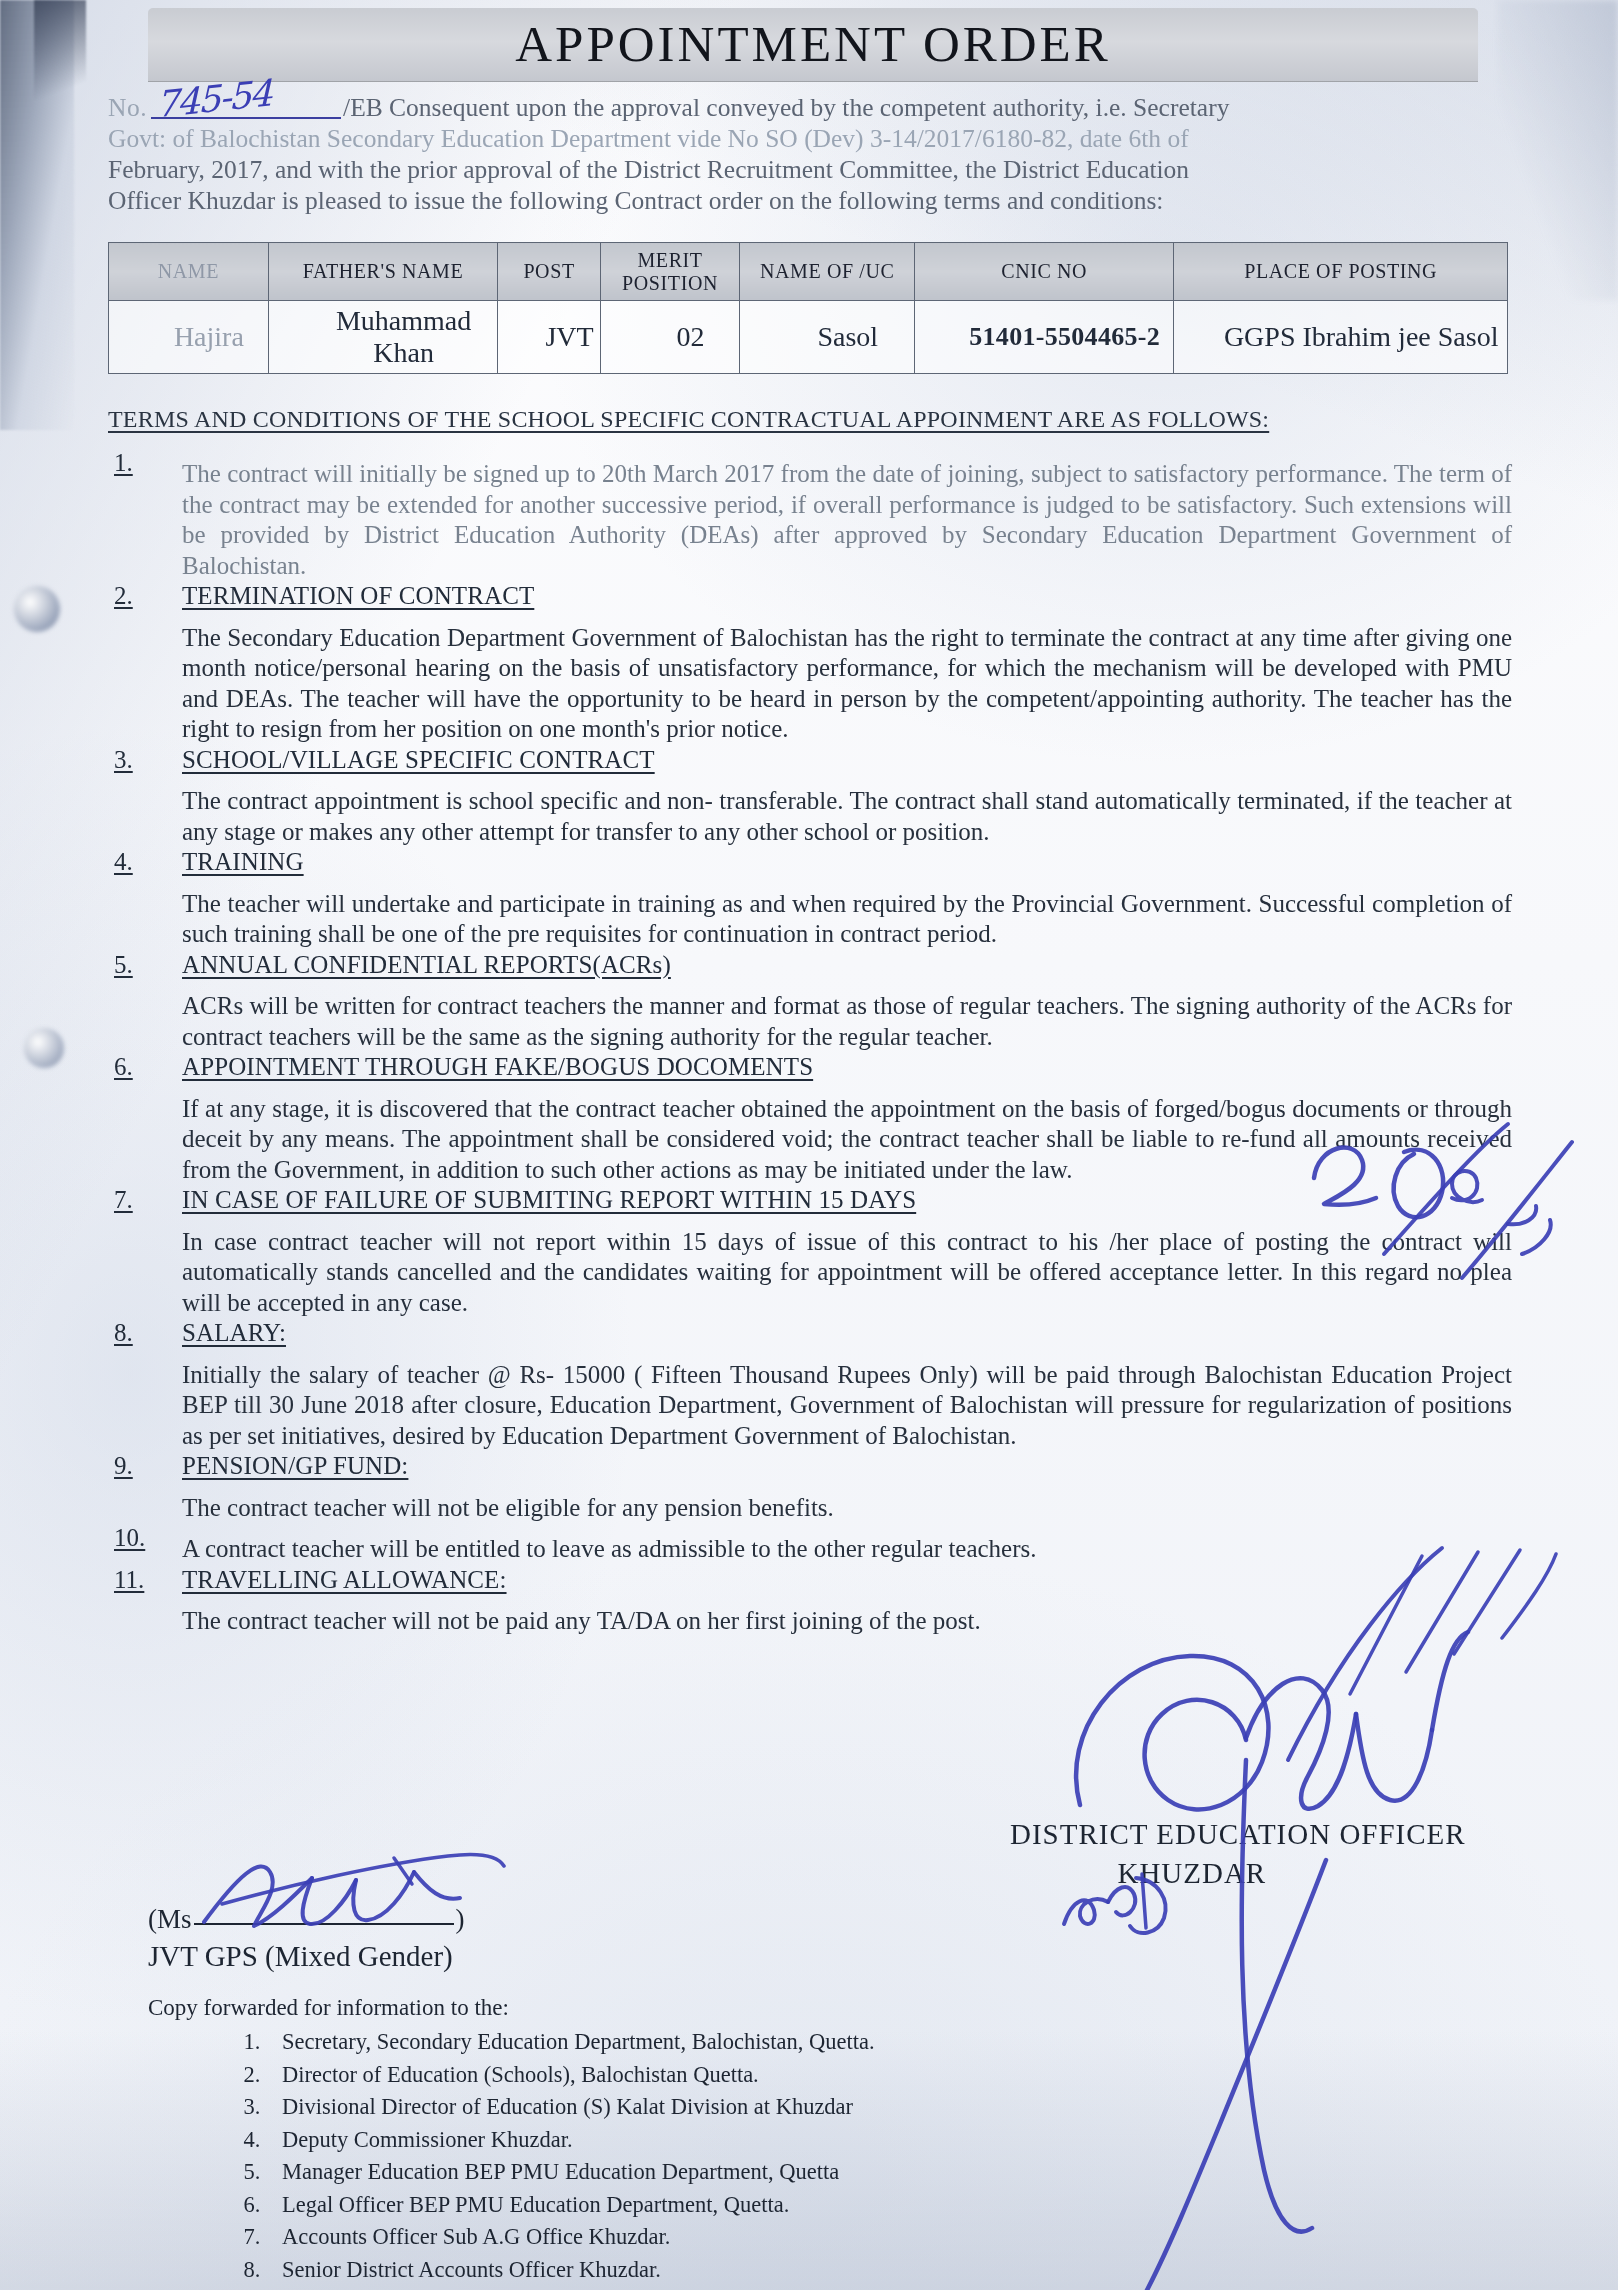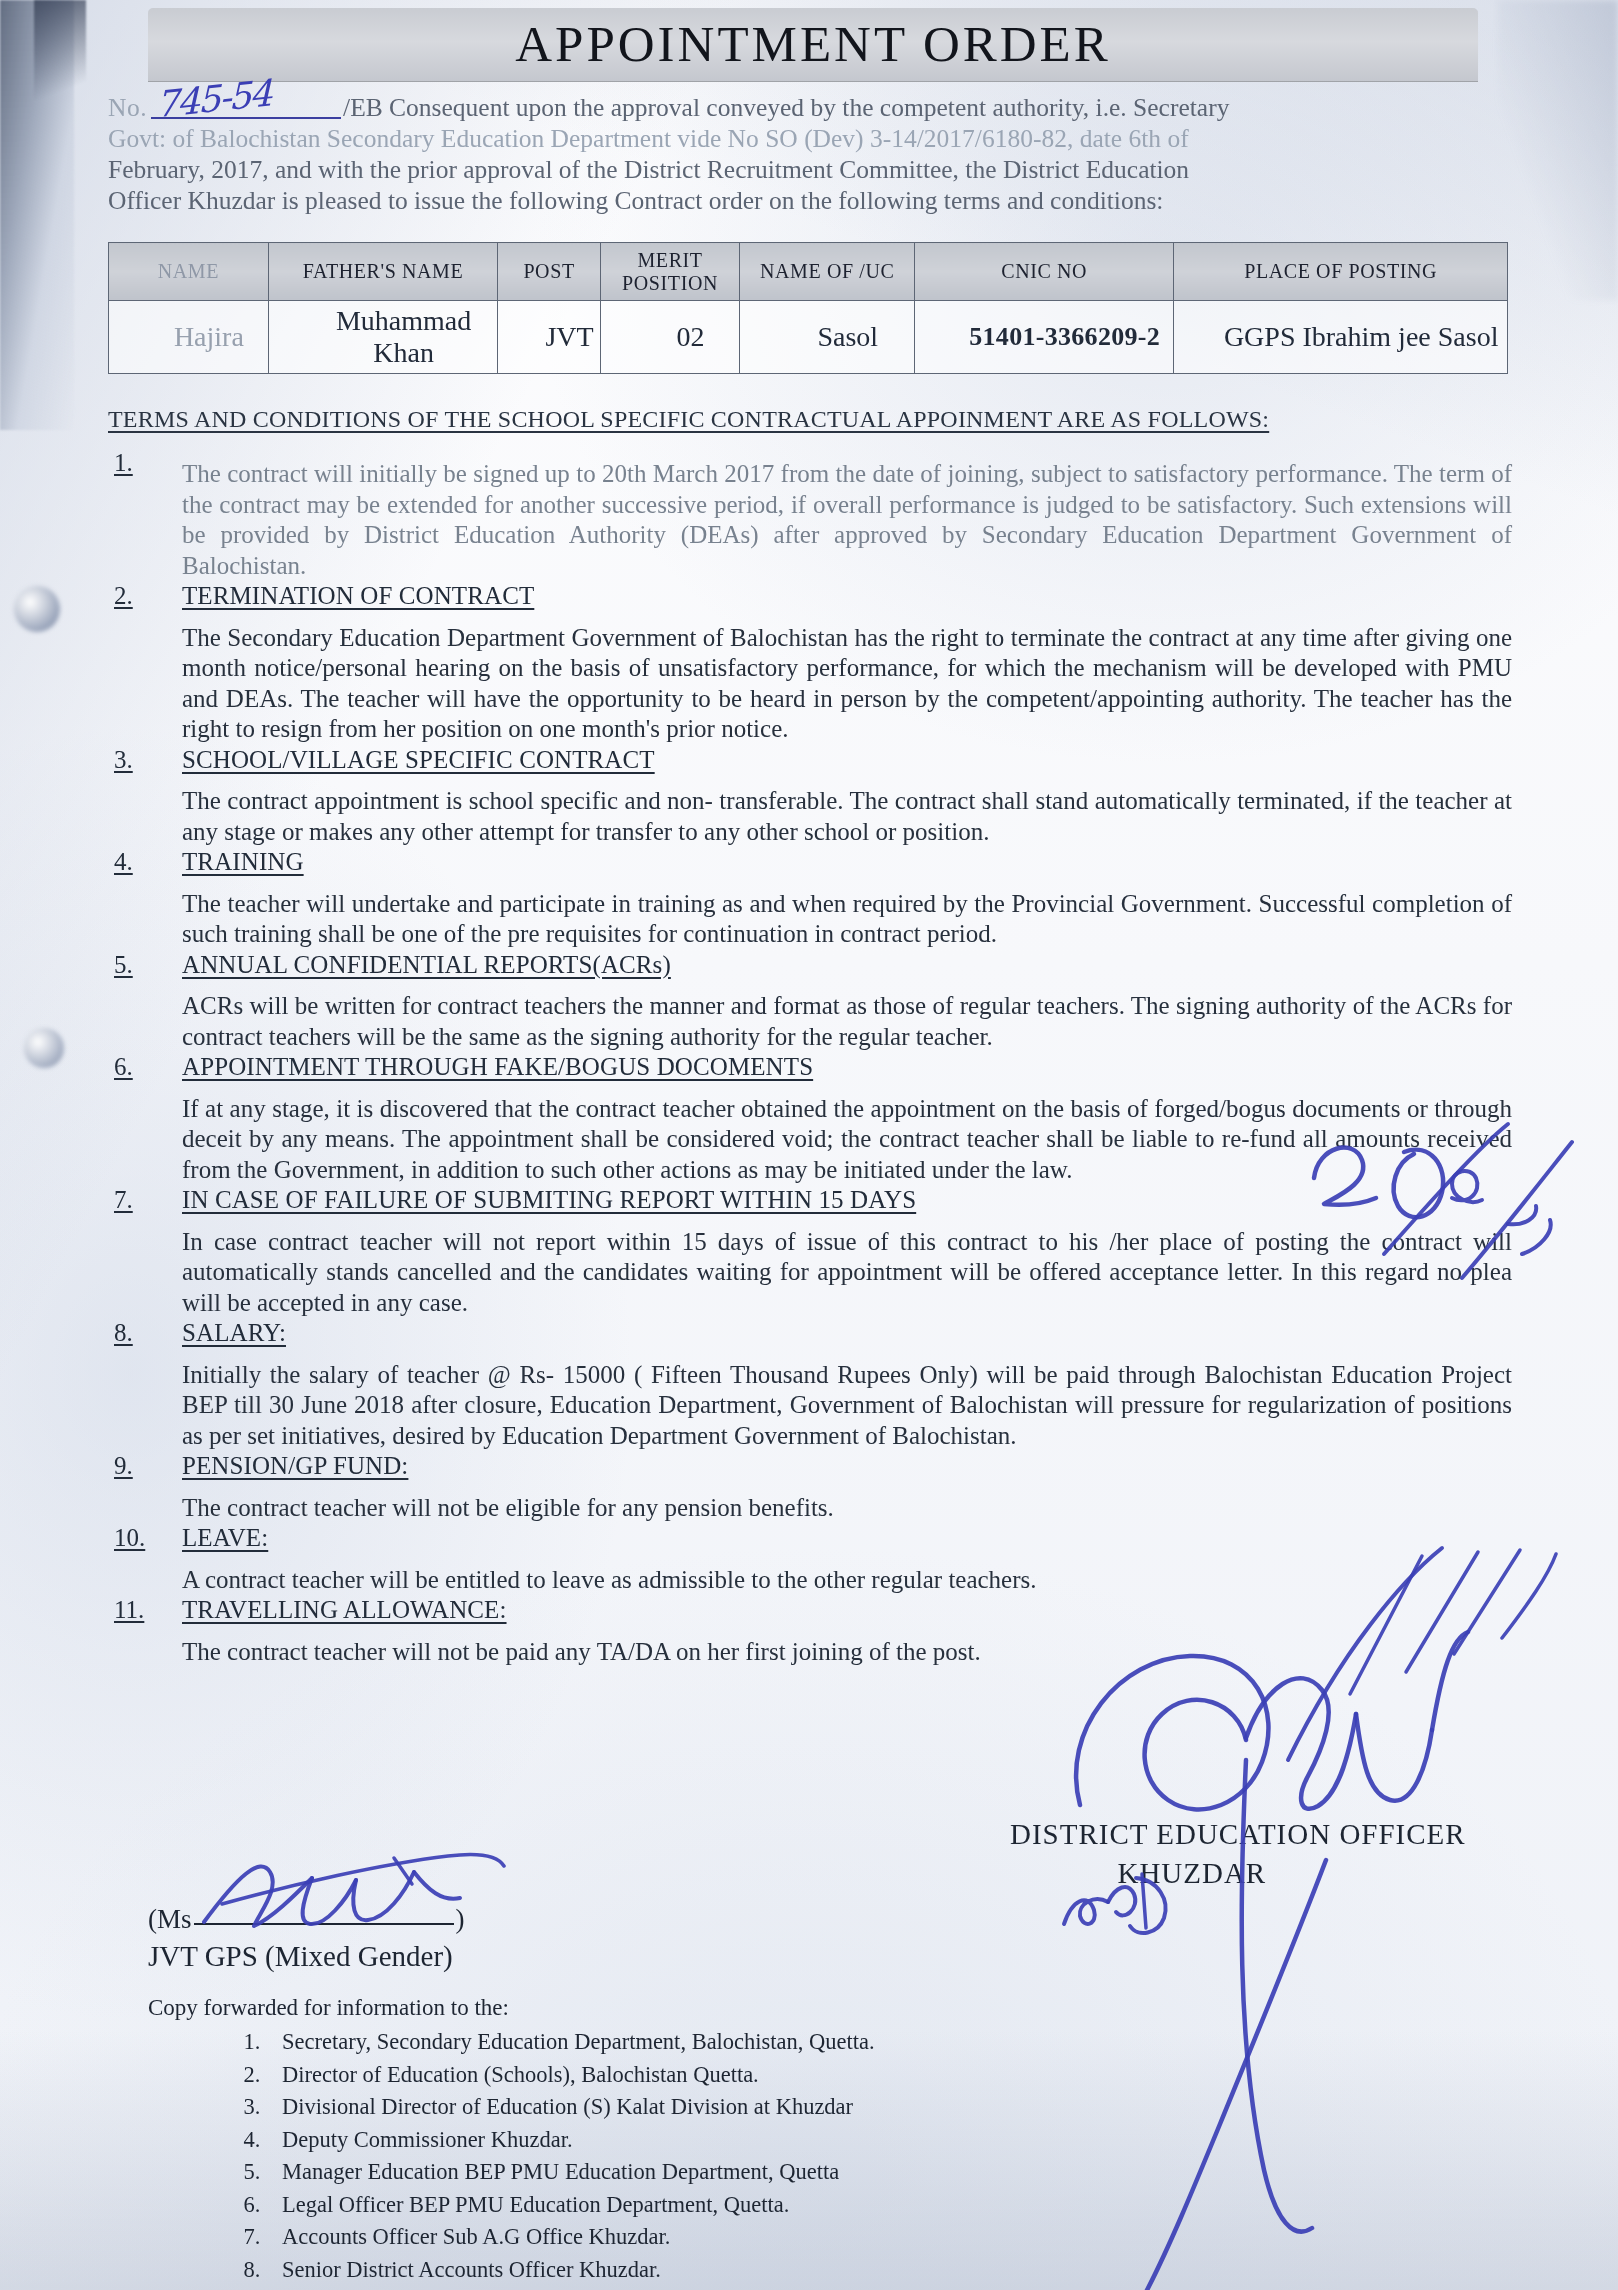--- a/index.html
+++ b/index.html
@@ -309,21 +309,21 @@
         <th class="c-place">PLACE OF POSTING</th>
       </tr>
     </thead>
     <tbody>
       <tr>
         <td class="c-name dim">Hajira</td>
         <td class="c-father">Muhammad Khan</td>
         <td class="c-post">JVT</td>
         <td class="c-merit">02</td>
         <td class="c-uc">Sasol</td>
-        <td class="c-cnic bold">51401-3366209-2</td>
+        <td class="c-cnic bold">51401-5504465-2</td>
         <td class="c-place">GGPS Ibrahim jee Sasol</td>
       </tr>
     </tbody>
   </table>
 
   <div class="terms-head">TERMS AND CONDITIONS OF THE SCHOOL SPECIFIC CONTRACTUAL APPOINMENT ARE AS FOLLOWS:</div>
 
   <div class="terms">
 
     <div class="clause">
@@ -393,21 +393,20 @@
       <div class="num">9.</div>
       <div class="body">
         <div class="ctitle">PENSION/GP FUND:</div>
         <div class="ctext">The contract teacher will not be eligible for any pension benefits.</div>
       </div>
     </div>
 
     <div class="clause">
       <div class="num">10.</div>
       <div class="body">
-        <div class="ctitle">LEAVE:</div>
         <div class="ctext">A contract teacher will be entitled to leave as admissible to the other regular teachers.</div>
       </div>
     </div>
 
     <div class="clause">
       <div class="num">11.</div>
       <div class="body">
         <div class="ctitle">TRAVELLING ALLOWANCE:</div>
         <div class="ctext">The contract teacher will not be paid any TA/DA on her first joining of the post.</div>
       </div>

